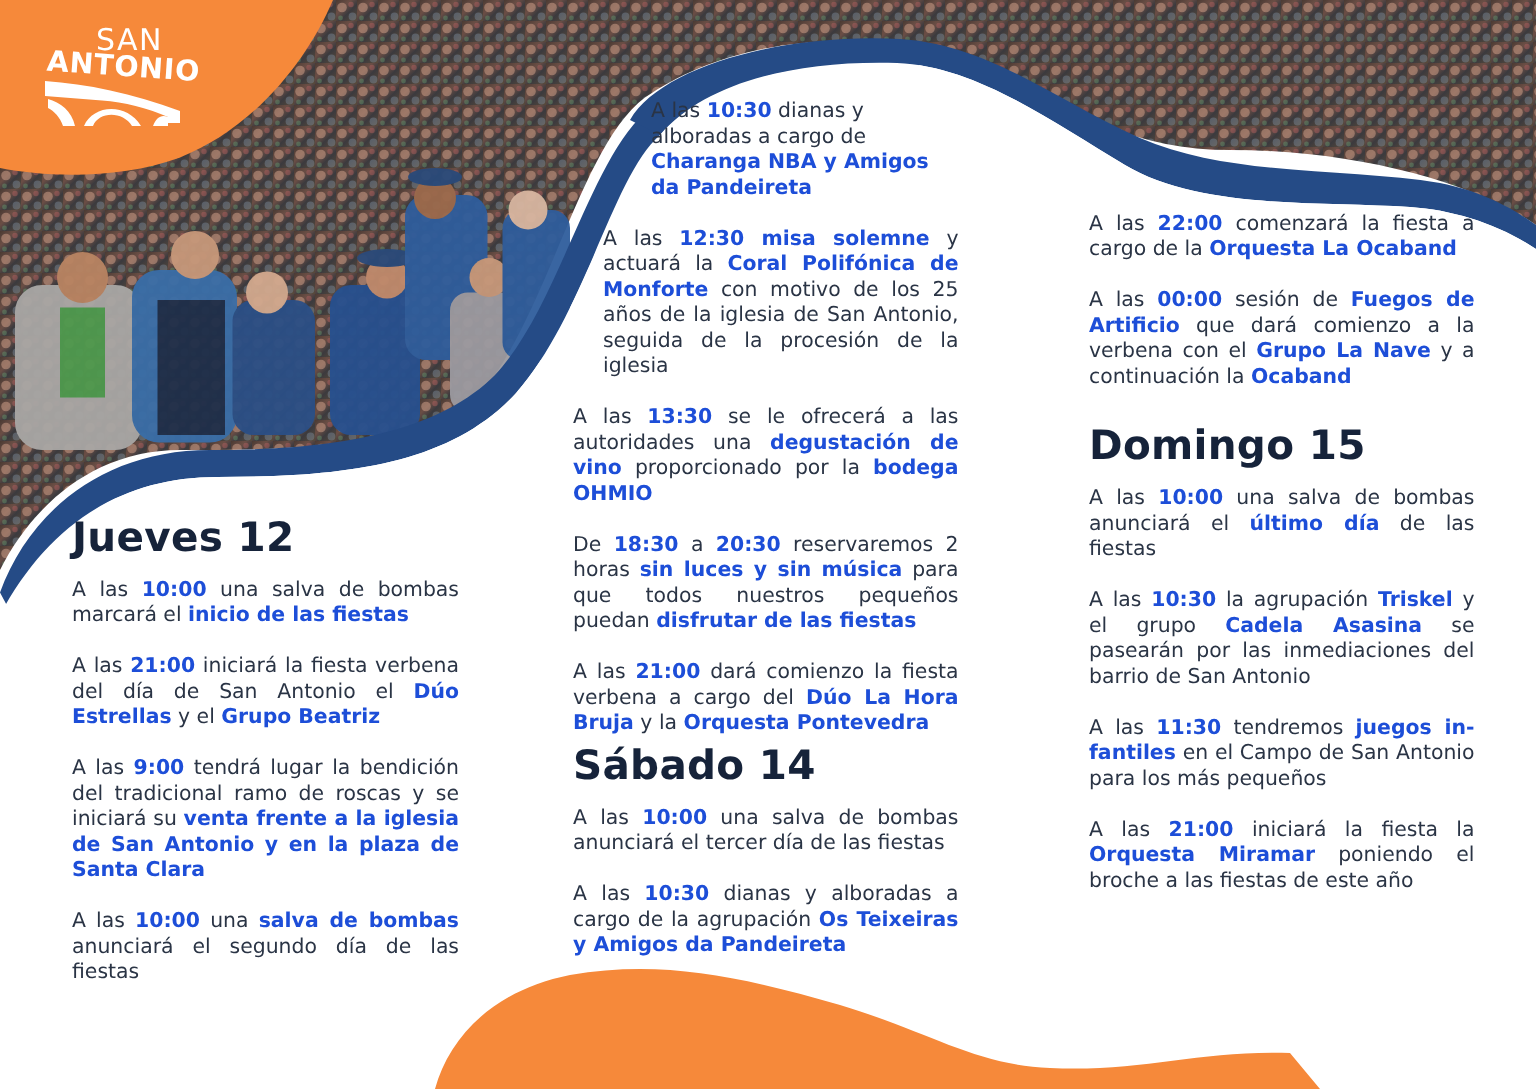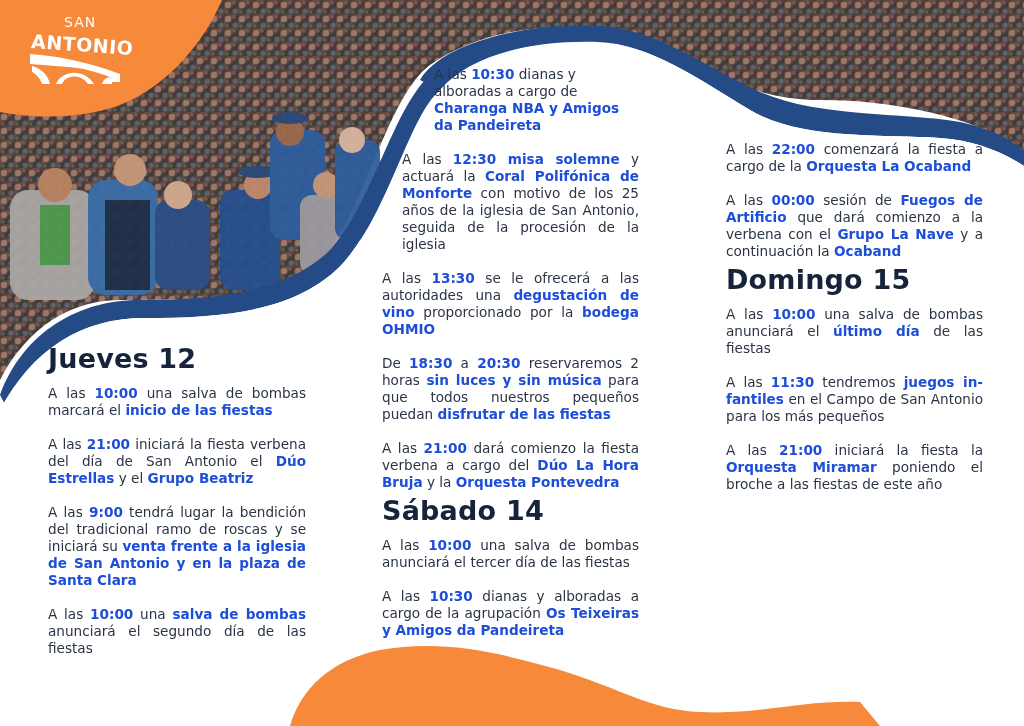--- a/index.html
+++ b/index.html
@@ -2,21 +2,21 @@
 <html><head>
   <meta charset="utf-8">
   <style>
     * { margin: 0; padding: 0; box-sizing: border-box; }
     html, body { width: 1024px; height: 726px; overflow: hidden; background: #ffffff; }
     body { position: relative; font-family: "DejaVu Sans", sans-serif; color: #1f2a3a; }
 
     .bg-svg { position: absolute; left: 0; top: 0; width: 1024px; height: 726px; }
 
     .logo { position: absolute; left: 26px; top: 14px; width: 100px; height: 80px; color: #fff; }
-    .logo .san { position: absolute; left: 38px; top: 0px; font-size: 14px; letter-spacing: 1px; font-family: "DejaVu Sans", sans-serif; }
+    .logo .san { position: absolute; left: 38px; top: 0px; font-size: 20px; letter-spacing: 1px; font-family: "DejaVu Sans", sans-serif; }
     .logo .antonio { position: absolute; left: 6px; top: 16px; font-size: 19px; font-weight: bold; letter-spacing: 0.5px; transform: rotate(4deg); transform-origin: left top; }
     .logo svg { position: absolute; left: 2px; top: 38px; }
 
     .col { position: absolute; font-size: 13.6px; line-height: 17px; color: #2a3445; }
     .col p { text-align: justify; margin-bottom: 17px; hyphens: manual; }
     .col b { font-weight: bold; color: #1d4ed8; }
     .col h2 { font-size: 27px; font-weight: bold; color: #16233a; line-height: 32px; margin-bottom: 10px; letter-spacing: 0.2px; }
 
     .col1 { left: 48px; top: 343px; width: 258px; }
     .col2 { left: 382px; top: 66px; width: 257px; }
@@ -106,19 +106,20 @@
   <p><span>De </span><b>18:30</b><span> a </span><b>20:30</b><span> reservaremos 2 horas </span><b>sin luces y sin música</b><span> para que todos nuestros pequeños puedan </span><b>disfrutar de las fiestas</b></p>
   <p style="margin-bottom:4px;"><span>A las </span><b>21:00</b><span> dará comienzo la fiesta verbena a cargo del </span><b>Dúo La Hora Bruja</b><span> y la </span><b>Orquesta Pontevedra</b></p>
 
   <h2>Sábado 14</h2>
   <p><span>A las </span><b>10:00</b><span> una salva de bombas anunciará el tercer día de las fiestas</span></p>
   <p><span>A las </span><b>10:30</b><span> dianas y alboradas a cargo de la agrupación </span><b>Os Teixeiras y Amigos da Pandeireta</b></p>
 </div>
 
 <div class="col col3">
   <p><span>A las </span><b>22:00</b><span> comenzará la fiesta a cargo de la </span><b>Orquesta La Ocaband</b></p>
-  <p style="margin-bottom:4px;"><span>A las </span><b>00:00</b><span> sesión de </span><b>Fuegos de Artificio</b><span> que dará comienzo a la verbena con el </span><b>Grupo La Nave</b><span> y a continuación la </span><b>Ocaband</b></p>
+  <p style="margin-bottom:22px;"><span>A las </span><b>00:00</b><span> sesión de </span><b>Fuegos de Artificio</b><span> que dará comienzo a la verbena con el </span><b>Grupo La Nave</b><span> y a continuación la </span><b>Ocaband</b></p>
 
   <h2>Domingo 15</h2>
   <p><span>A las </span><b>10:00</b><span> una salva de bombas anunciará el </span><b>último día</b><span> de las fiestas</span></p>
+  <p><span>A las </span><b>10:30</b><span> la agrupación </span><b>Triskel</b><span> y el grupo </span><b>Cadela Asasina</b><span> se pasearán por las inmediaciones del barrio de San Antonio</span></p>
   <p><span>A las </span><b>11:30</b><span> tendremos </span><b>juegos in­fantiles</b><span> en el Campo de San Antonio para los más pequeños</span></p>
   <p><span>A las </span><b>21:00</b><span> iniciará la fiesta la </span><b>Orquesta Miramar</b><span> poniendo el broche a las fiestas de este año</span></p>
 </div>
 
 </body></html>

